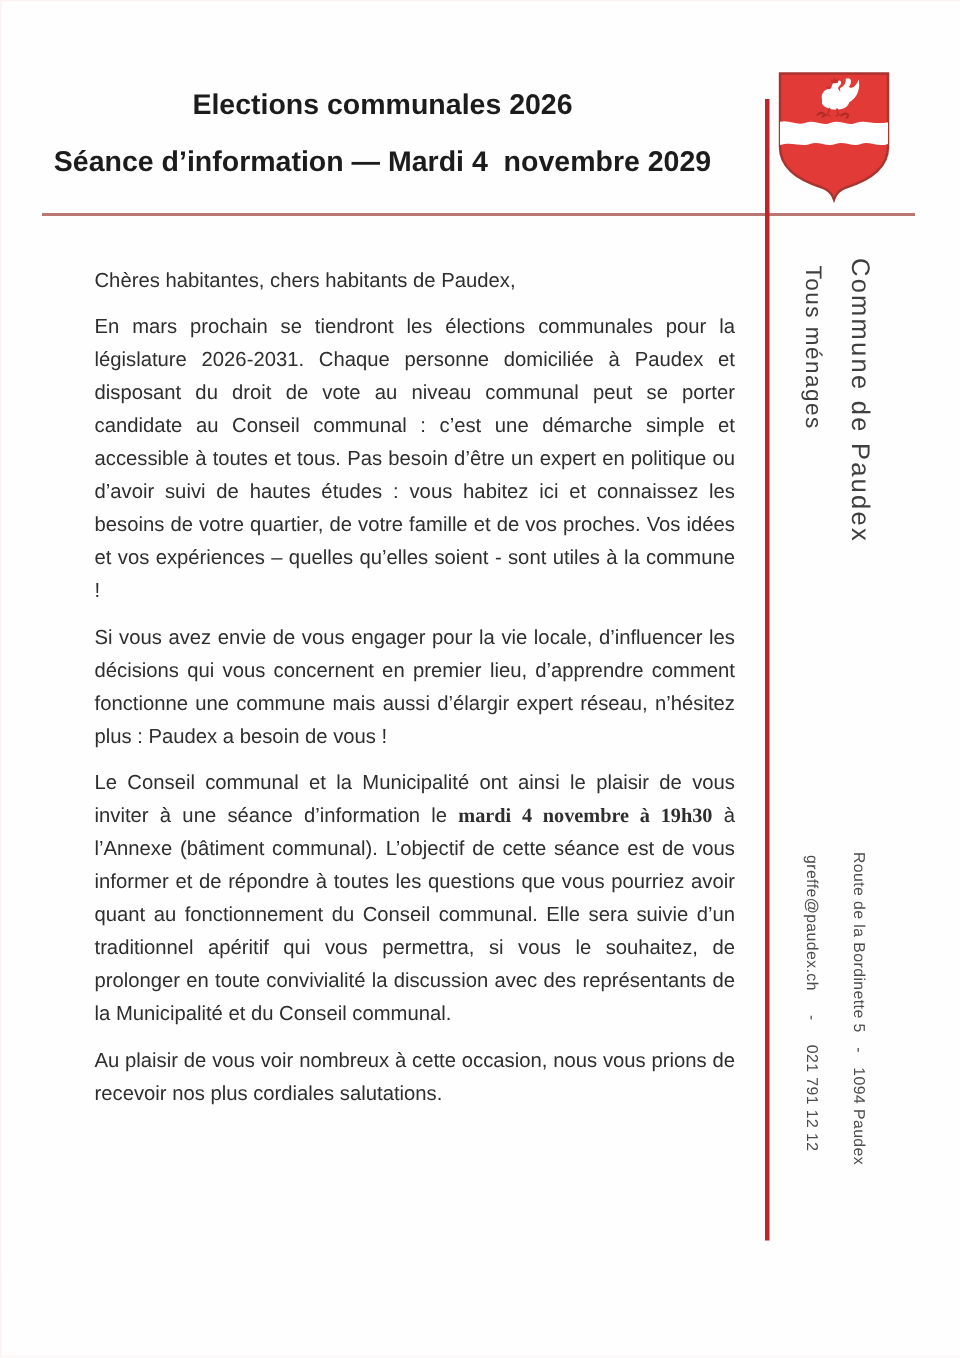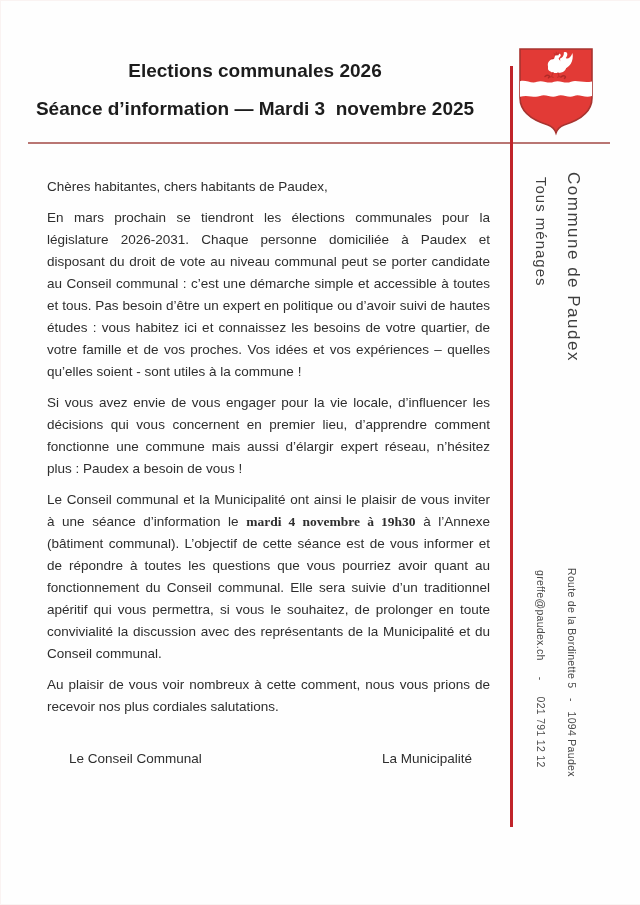--- a/index.html
+++ b/index.html
@@ -18,37 +18,37 @@
   .vrule { position:absolute; left:510px; top:66px; width:3px; height:761px;
     background:#c0242a; }
   .shield { position:absolute; left:516px; top:46px; width:80px; height:92px; }
   .vtext { position:absolute; writing-mode:vertical-rl; text-orientation:mixed;
     white-space:pre; color:#3f3f3f; }
   .commune { left:563px; top:172px; font-size:17px; letter-spacing:1.5px; }
   .menages { left:533px; top:177px; font-size:15px; letter-spacing:1px; }
   .address { left:566px; top:568px; font-size:10.5px; color:#4a4a4a; letter-spacing:0.3px; }
   .contact { left:535px; top:570px; font-size:10.5px; color:#4a4a4a; letter-spacing:0.3px; }
   .letter { position:absolute; left:47px; top:176px; width:443px; color:#2e2e2e; }
-  .letter p { margin:0 0 9px 0; font-size:13.5px; line-height:22px;
+  .letter p { margin:0 0 9px 16px; font-size:13.5px; line-height:22px;
     text-align:justify; }
   .letter p.salutation { text-align:left; }
   .letter strong { font-weight:700;font-family:Liberation Serif, serif; }
   .signatures { position:absolute; left:47px; top:751px; width:443px;
     display:flex; justify-content:space-between; font-size:13.5px; color:#2e2e2e;
     padding:0; box-sizing:border-box; }
   .signatures .sig-left { margin-left:22px; }
   .signatures .sig-right { margin-right:18px; }
 </style>
 </head>
 <body>
 
 <div class="page">
 
   <div class="title title1">Elections communales 2026</div>
-  <div class="title title2">Séance d’information — Mardi 3  novembre 2025</div>
+  <div class="title title2">Séance d’information — Mardi 4  novembre 2029</div>
 
   <div class="hrule"></div>
   <div class="vrule"></div>
 
   <svg class="shield" viewBox="0 0 78 92" xmlns="http://www.w3.org/2000/svg">
     <defs>
       <clipPath id="sh">
         <path d="M3,3 H75 V52 C75,66 63,74 47,79 C43,80.5 40.5,82.5 39,87 C37.5,82.5 35,80.5 31,79 C15,74 3,66 3,52 Z"></path>
       </clipPath>
     </defs>
@@ -69,21 +69,17 @@
   <div class="vtext commune">Commune de Paudex</div>
   <div class="vtext menages">Tous ménages</div>
   <div class="vtext address">Route de la Bordinette 5   -   1094 Paudex</div>
   <div class="vtext contact">greffe@paudex.ch     -     021 791 12 12</div>
 
   <div class="letter">
     <p class="salutation">Chères habitantes, chers habitants de Paudex,</p>
     <p>En mars prochain se tiendront les élections communales pour la législature 2026-2031. Chaque personne domiciliée à Paudex et disposant du droit de vote au niveau communal peut se porter candidate au Conseil communal : c’est une démarche simple et accessible à toutes et tous. Pas besoin d’être un expert en politique ou d’avoir suivi de hautes études : vous habitez ici et connaissez les besoins de votre quartier, de votre famille et de vos proches. Vos idées et vos expériences – quelles qu’elles soient - sont utiles à la commune !</p>
     <p>Si vous avez envie de vous engager pour la vie locale, d’influencer les décisions qui vous concernent en premier lieu, d’apprendre comment fonctionne une commune mais aussi d’élargir expert réseau, n’hésitez plus : Paudex a besoin de vous !</p>
     <p><span>Le Conseil communal et la Municipalité ont ainsi le plaisir de vous inviter à une séance d’information le </span><strong>mardi 4 novembre à 19h30</strong><span> à l’Annexe (bâtiment communal). L’objectif de cette séance est de vous informer et de répondre à toutes les questions que vous pourriez avoir quant au fonctionnement du Conseil communal. Elle sera suivie d’un traditionnel apéritif qui vous permettra, si vous le souhaitez, de prolonger en toute convivialité la discussion avec des représentants de la Municipalité et du Conseil communal.</span></p>
-    <p>Au plaisir de vous voir nombreux à cette comment, nous vous prions de recevoir nos plus cordiales salutations.</p>
+    <p>Au plaisir de vous voir nombreux à cette occasion, nous vous prions de recevoir nos plus cordiales salutations.</p>
   </div>
 
-  <div class="signatures">
-    <span class="sig-left">Le Conseil Communal</span>
-    <span class="sig-right">La Municipalité</span>
-  </div>
 
 </div>
 
 </body></html>

